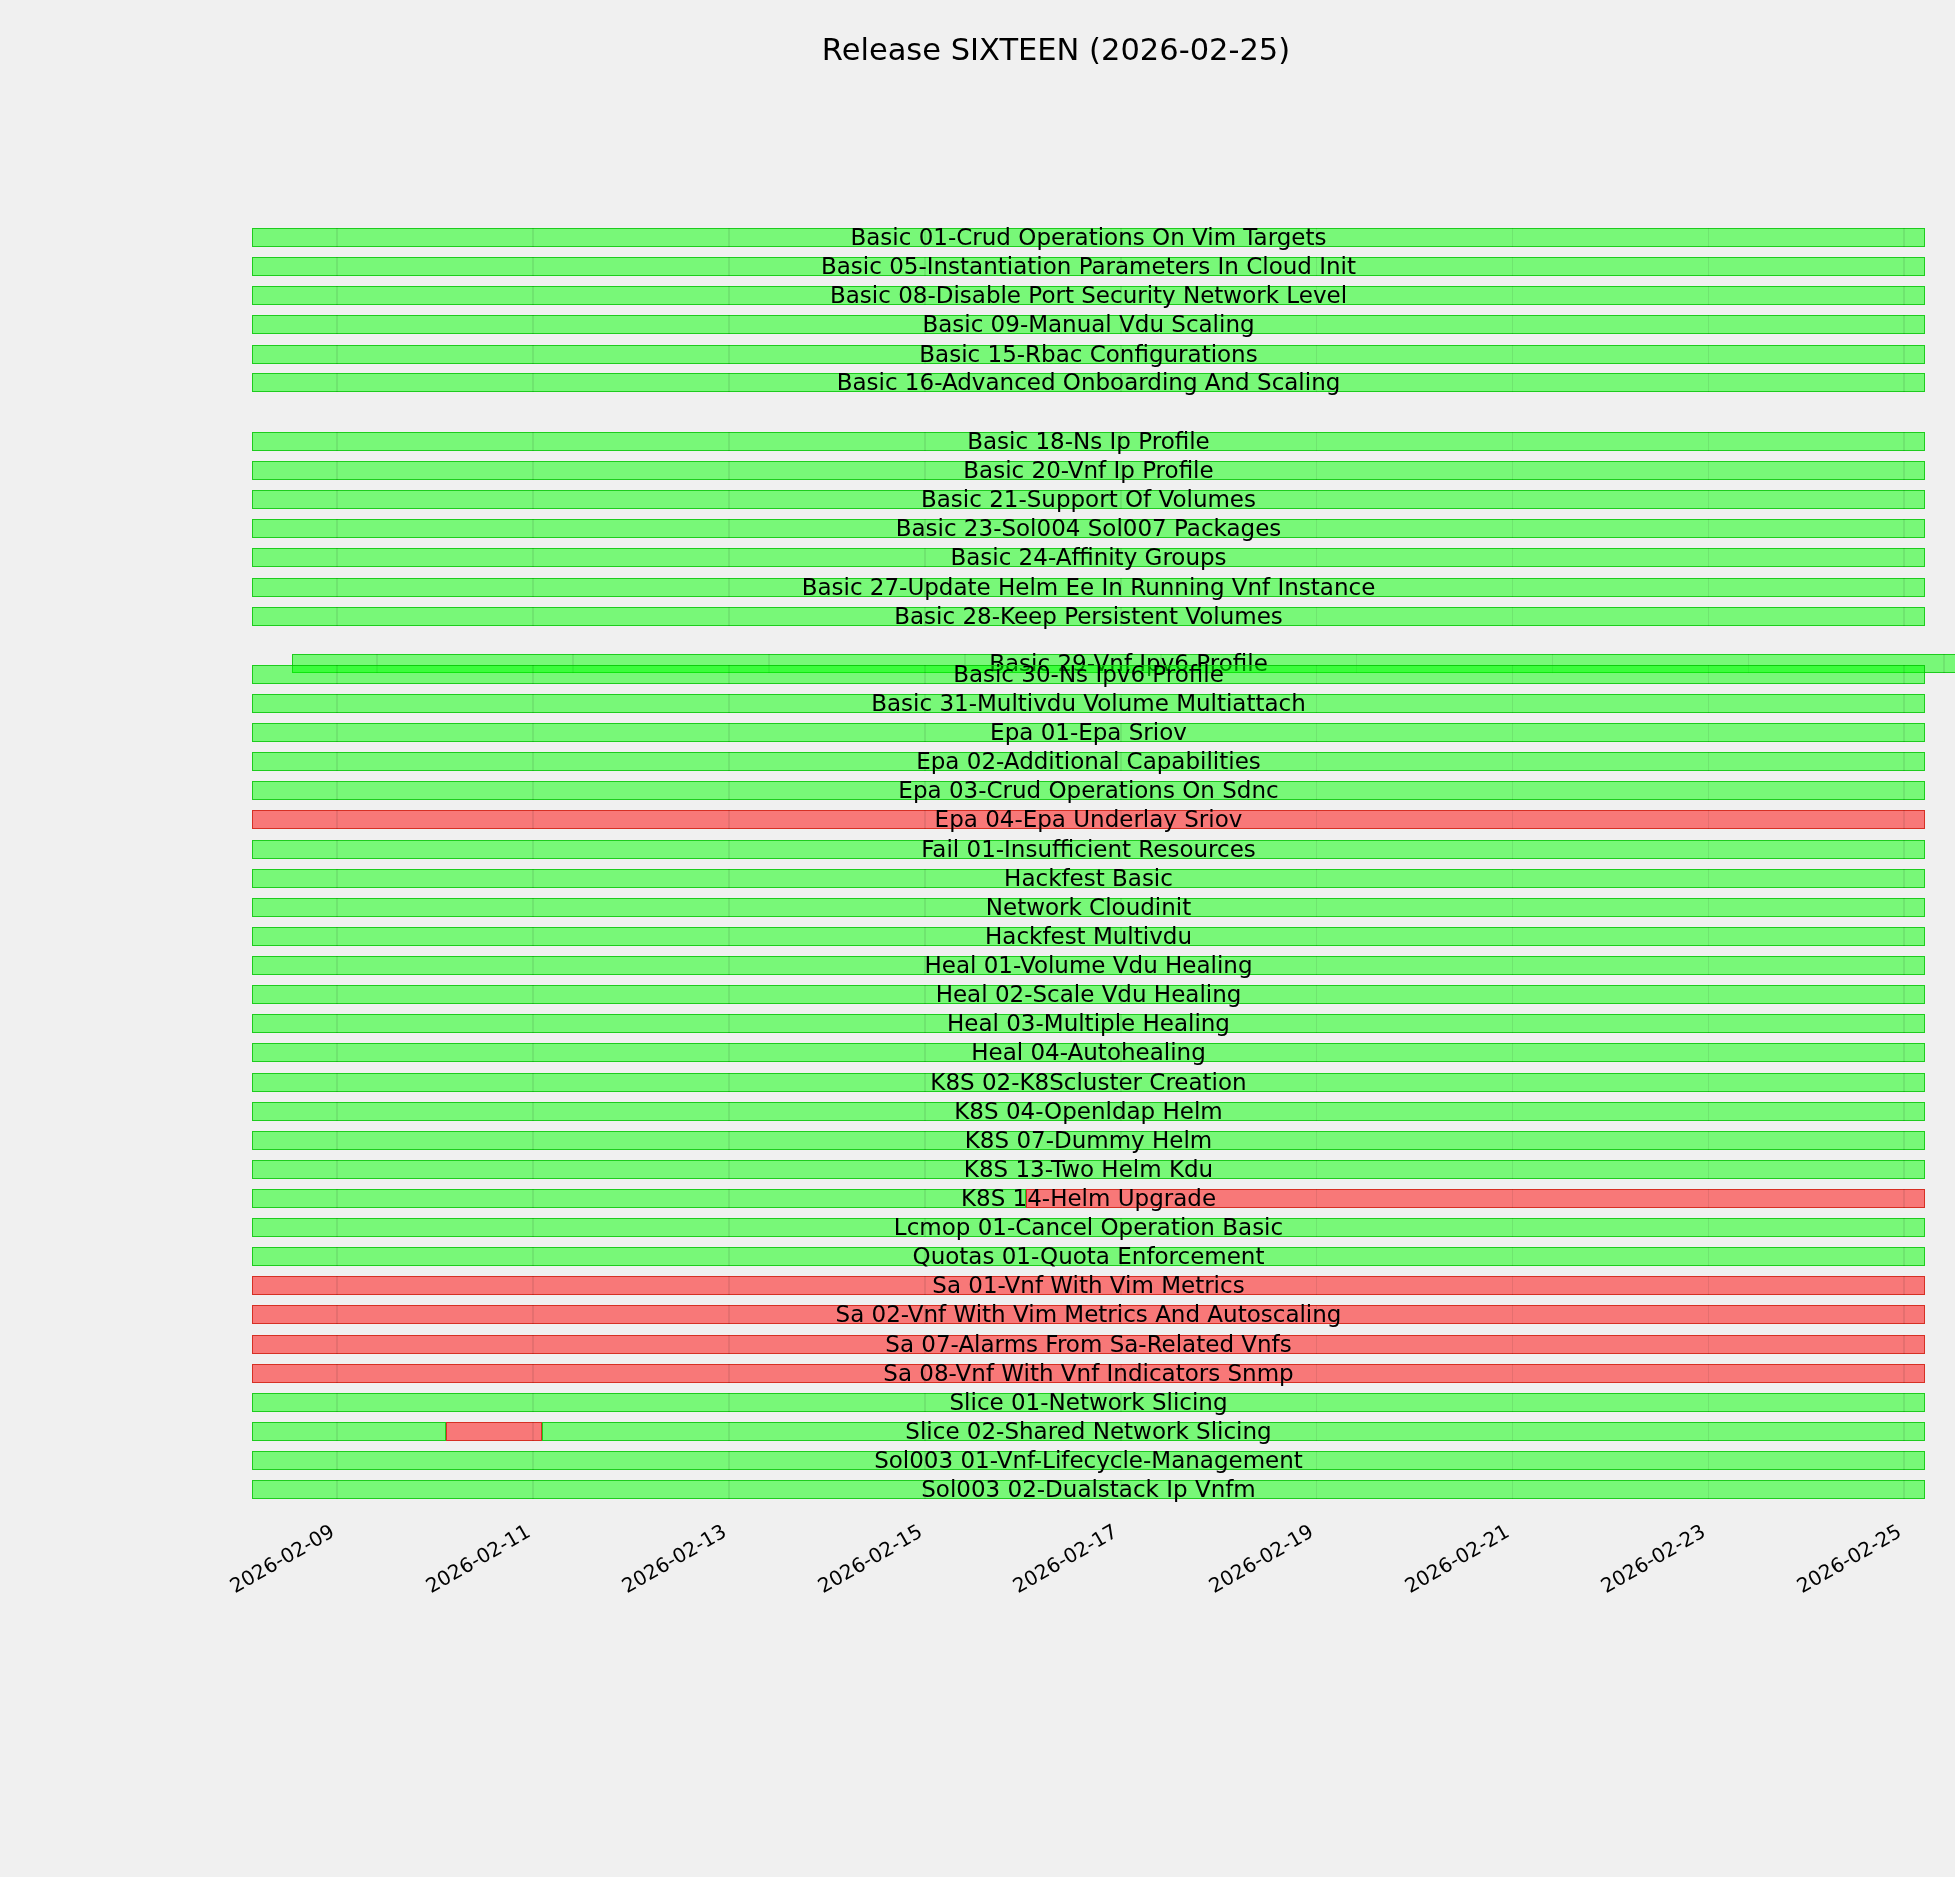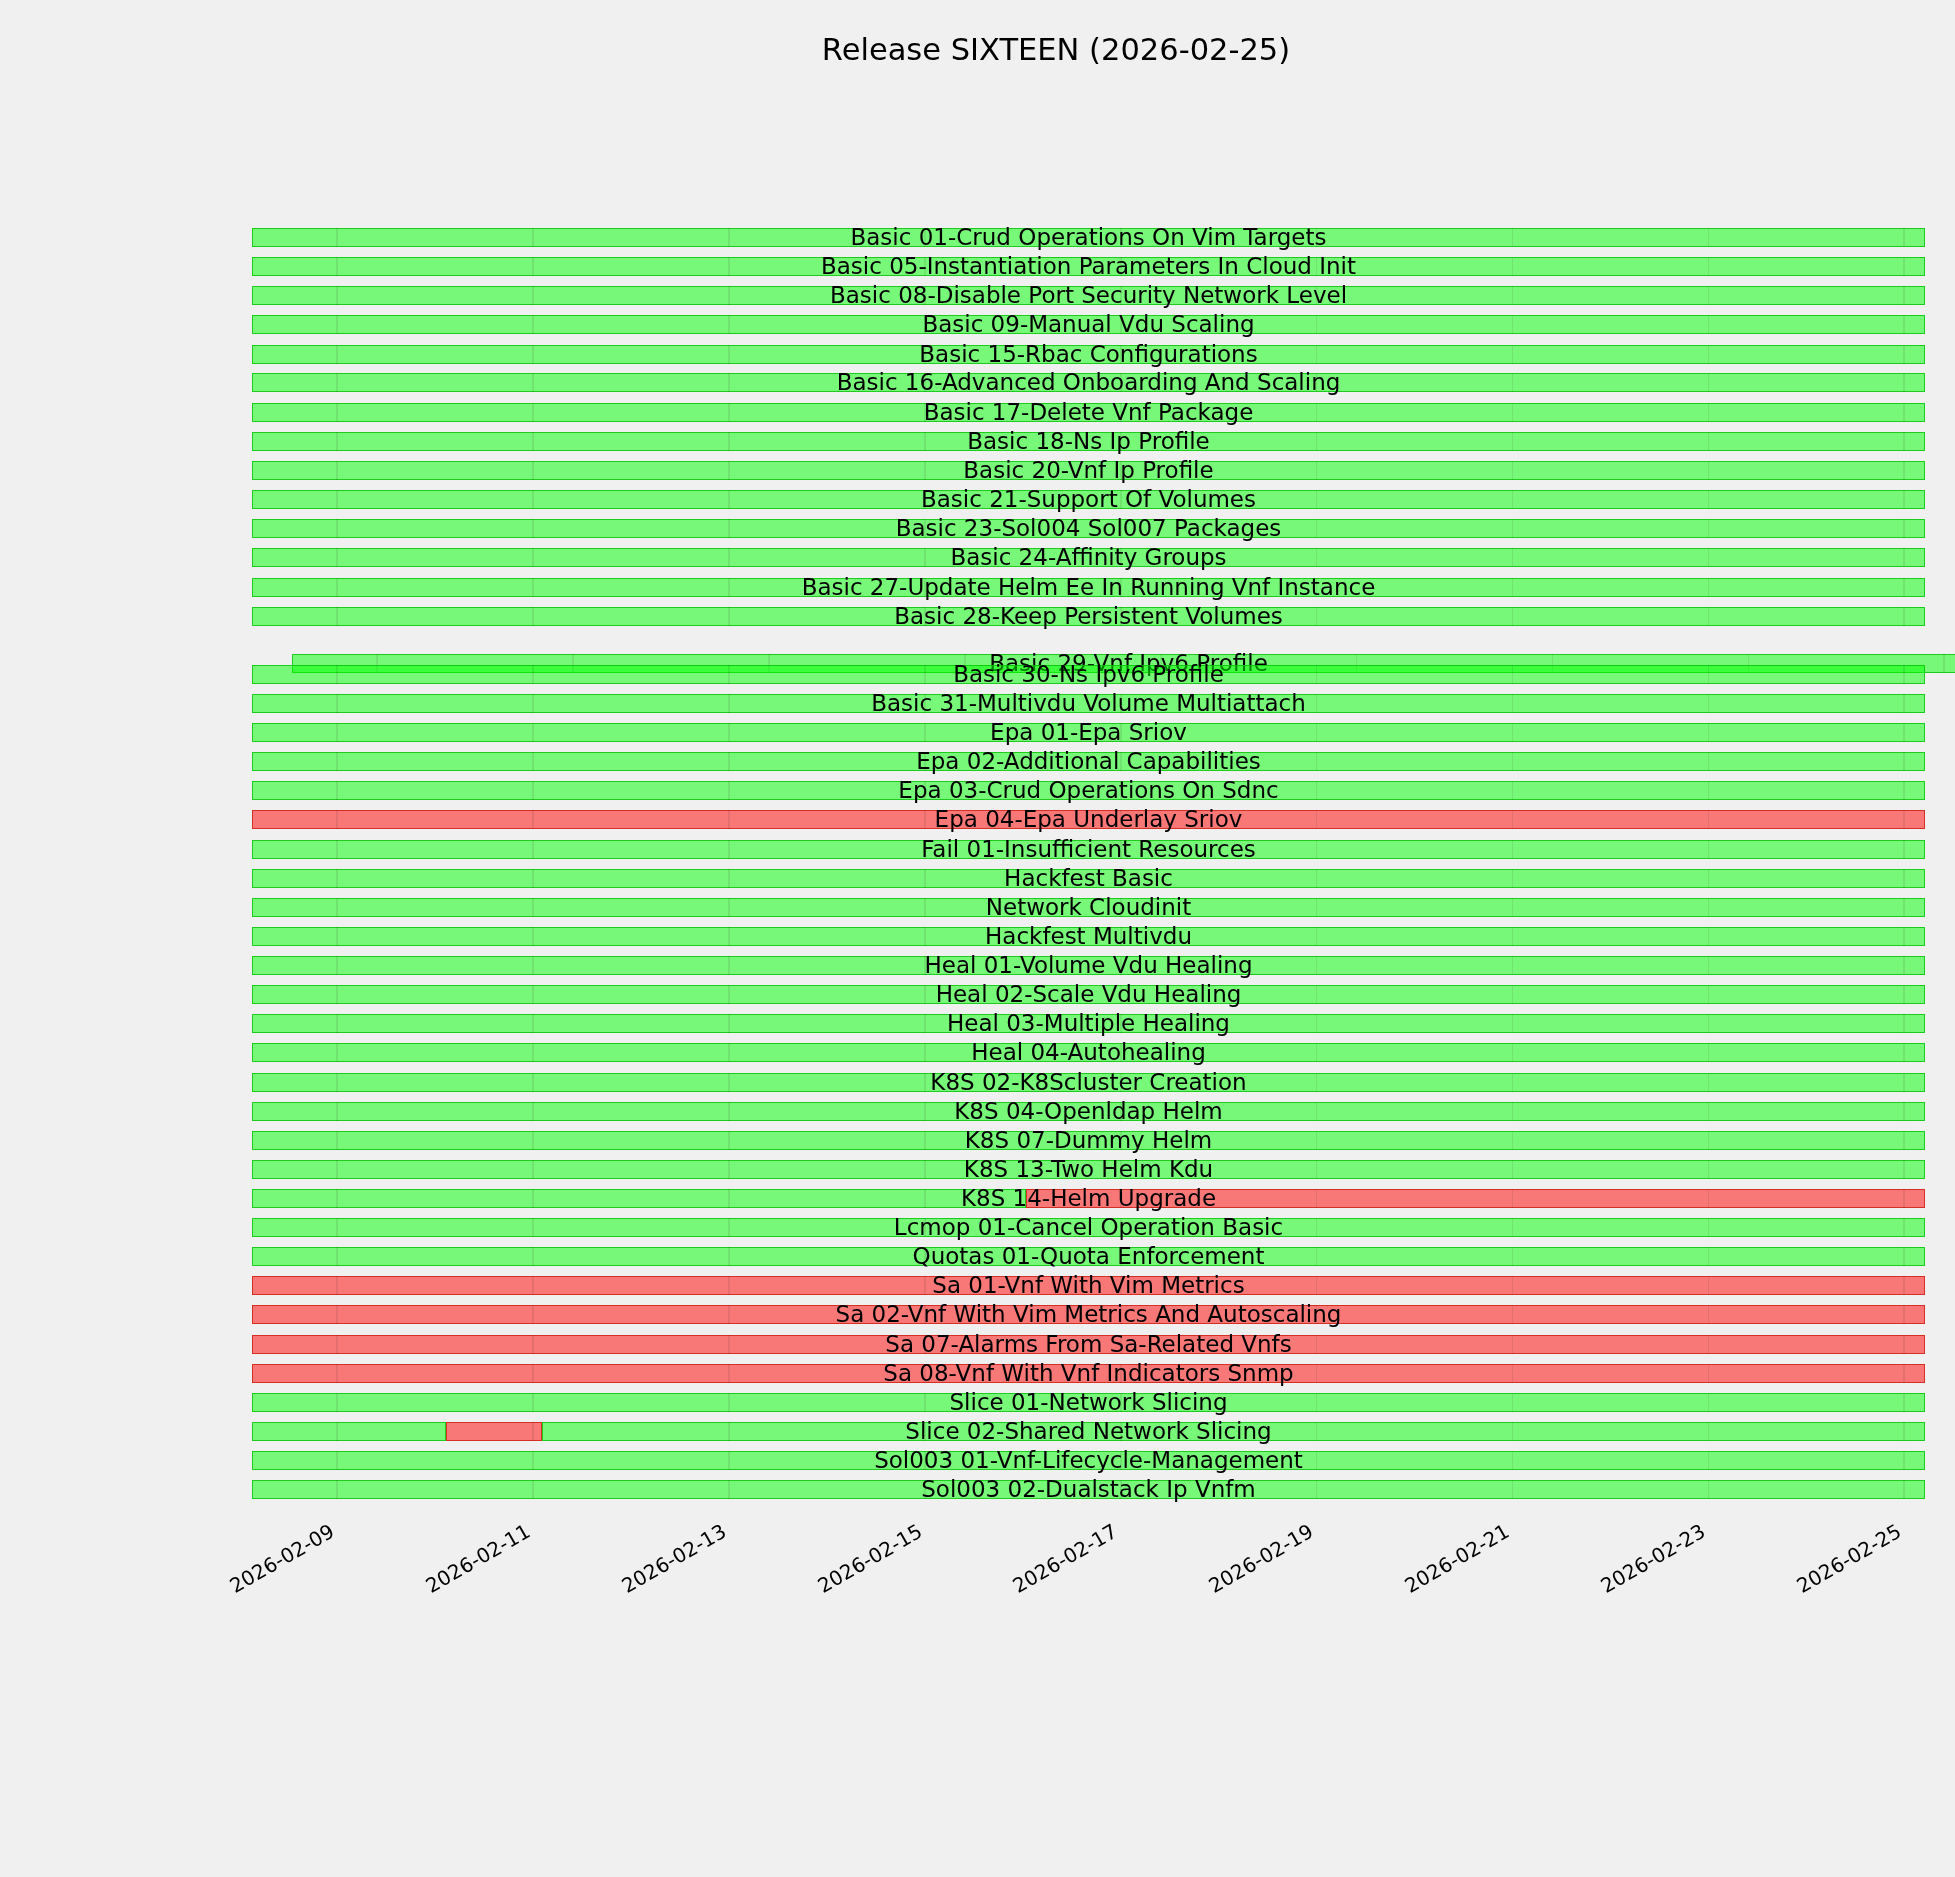--- a/index.html
+++ b/index.html
@@ -164,33 +164,20 @@
         <div class="bar-grid" style="left: calc(16.803% - 0.8px);"></div>
         <div class="bar-grid" style="left: calc(28.511% - 0.8px);"></div>
         <div class="bar-grid" style="left: calc(40.219% - 0.8px);"></div>
         <div class="bar-grid" style="left: calc(51.928% - 0.8px);"></div>
         <div class="bar-grid" style="left: calc(63.636% - 0.8px);"></div>
         <div class="bar-grid" style="left: calc(75.345% - 0.8px);"></div>
         <div class="bar-grid" style="left: calc(87.053% - 0.8px);"></div>
         <div class="bar-grid" style="left: calc(98.761% - 0.8px);"></div>
         <div class="task-label">Basic 16-Advanced Onboarding And Scaling</div>
       </div>
-      <div class="task-row" style="top: 175px;">
-        <div class="seg seg-pass" style="left: 0%; width: 100%;"></div>
-        <div class="bar-grid" style="left: calc(5.095% - 0.8px);"></div>
-        <div class="bar-grid" style="left: calc(16.803% - 0.8px);"></div>
-        <div class="bar-grid" style="left: calc(28.511% - 0.8px);"></div>
-        <div class="bar-grid" style="left: calc(40.219% - 0.8px);"></div>
-        <div class="bar-grid" style="left: calc(51.928% - 0.8px);"></div>
-        <div class="bar-grid" style="left: calc(63.636% - 0.8px);"></div>
-        <div class="bar-grid" style="left: calc(75.345% - 0.8px);"></div>
-        <div class="bar-grid" style="left: calc(87.053% - 0.8px);"></div>
-        <div class="bar-grid" style="left: calc(98.761% - 0.8px);"></div>
-        <div class="task-label">Basic 17-Delete Vnf Package</div>
-      </div>
       <div class="task-row" style="top: 204px;">
         <div class="seg seg-pass" style="left: 0%; width: 100%;"></div>
         <div class="bar-grid" style="left: calc(5.095% - 0.8px);"></div>
         <div class="bar-grid" style="left: calc(16.803% - 0.8px);"></div>
         <div class="bar-grid" style="left: calc(28.511% - 0.8px);"></div>
         <div class="bar-grid" style="left: calc(40.219% - 0.8px);"></div>
         <div class="bar-grid" style="left: calc(51.928% - 0.8px);"></div>
         <div class="bar-grid" style="left: calc(63.636% - 0.8px);"></div>
         <div class="bar-grid" style="left: calc(75.345% - 0.8px);"></div>
         <div class="bar-grid" style="left: calc(87.053% - 0.8px);"></div>

